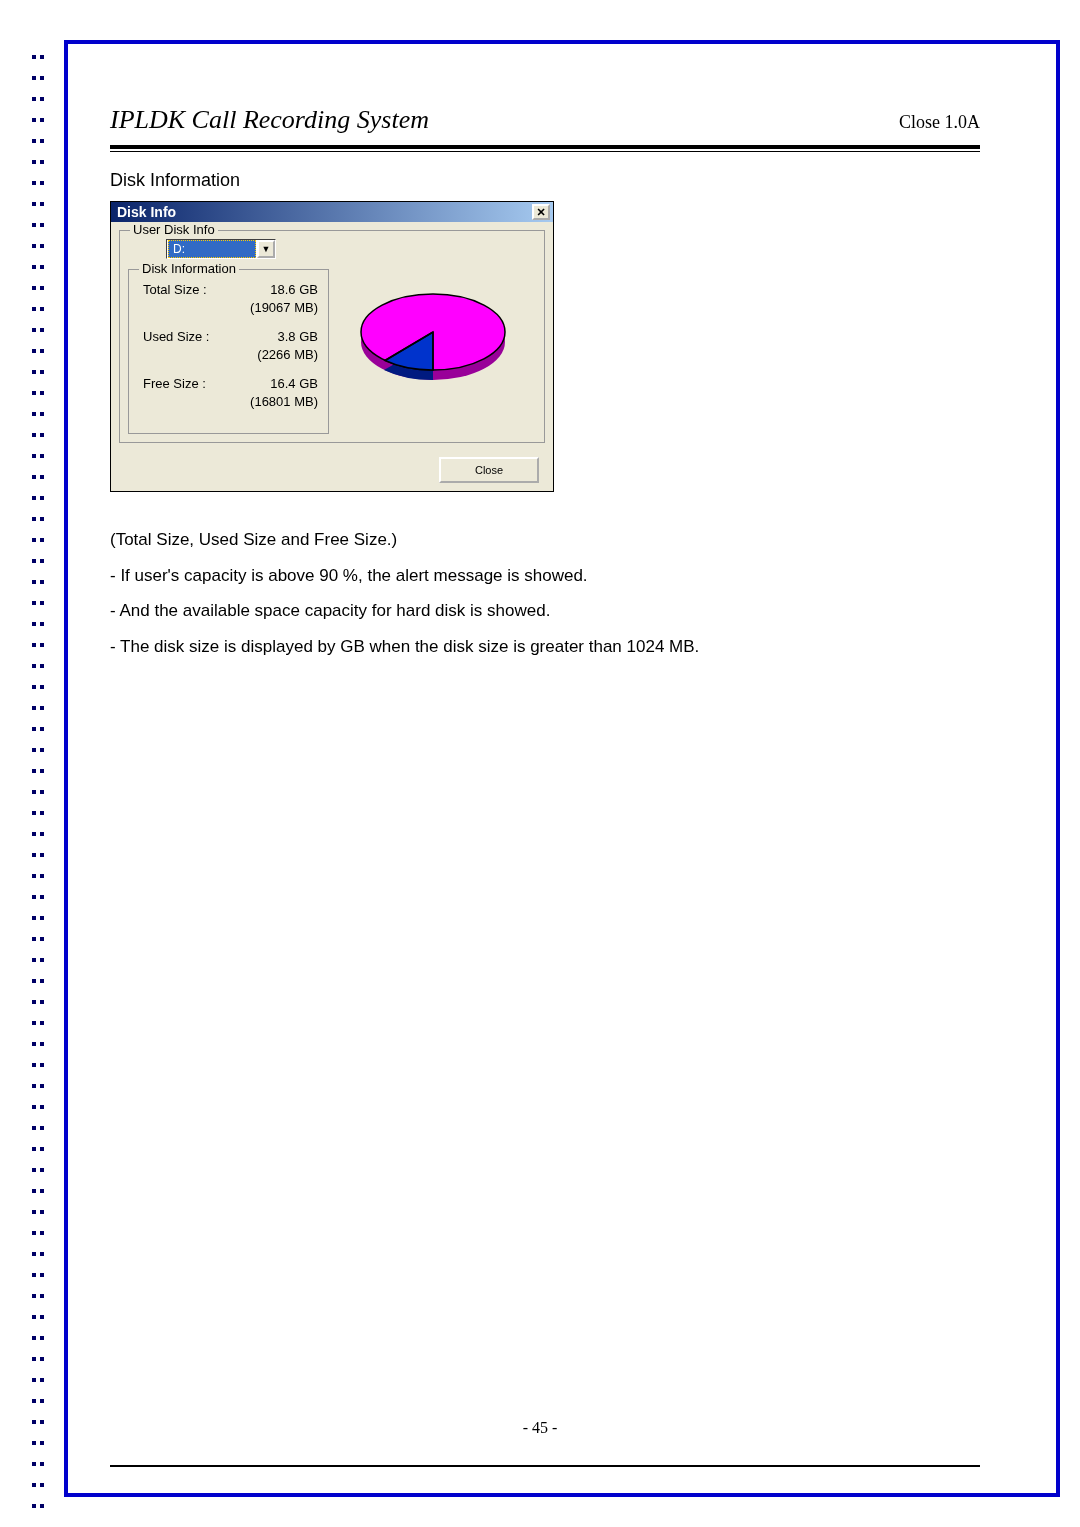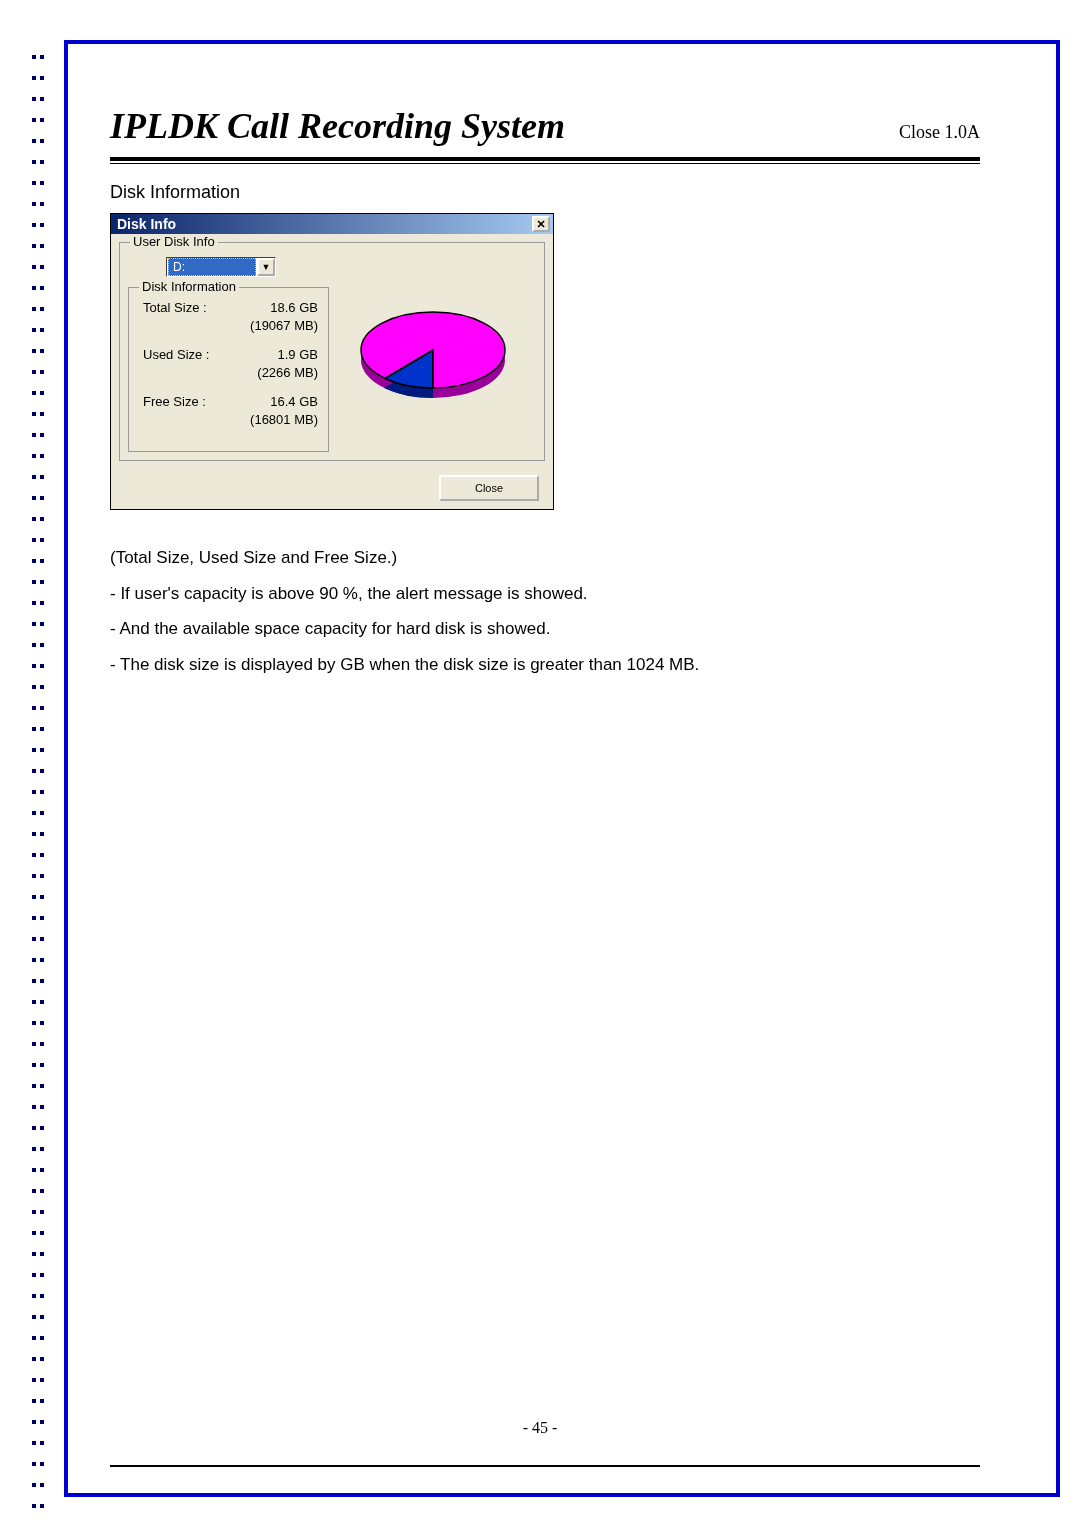--- a/index.html
+++ b/index.html
@@ -49,22 +49,22 @@
       bottom: 60px;
     }
     .page-title-row {
       display: flex;
       justify-content: space-between;
       align-items: baseline;
     }
     .page-title {
       font-family: 'Times New Roman', serif;
       font-style: italic;
-      font-weight: bold;
-      font-size: 36px;
+      font-weight: normal;
+      font-size: 26px;
     }
     .issue {
       font-family: 'Times New Roman', serif;
       font-size: 18px;
     }
     .double-rule {
       margin-top: 10px;
       border-top: 4px solid #000;
       border-bottom: 1px solid #000;
       height: 7px;
@@ -106,21 +106,21 @@
       color: #000;
       cursor: pointer;
     }
     .dialog-body {
       padding: 8px;
       font-family: Tahoma, 'MS Sans Serif', sans-serif;
       font-size: 13px;
     }
     .groupbox {
       border: 1px solid #999;
-      padding: 8px 8px 8px 8px;
+      padding: 2px 8px 8px 8px;
       position: relative;
       margin-bottom: 8px;
     }
     .groupbox-title {
       position: absolute;
       top: -9px;
       left: 10px;
       background: #ece9d8;
       padding: 0 3px;
       font-size: 13px;
@@ -549,21 +549,21 @@
               <span class="groupbox-title">Disk Information</span>
 
               <div class="disk-row">
                 <span class="disk-label">Total Size :</span>
                 <span class="disk-val">18.6 GB</span>
               </div>
               <div class="disk-mb">(19067 MB)</div>
 
               <div class="disk-row">
                 <span class="disk-label">Used Size :</span>
-                <span class="disk-val">1.9 GB</span>
+                <span class="disk-val">3.8 GB</span>
               </div>
               <div class="disk-mb">(2266 MB)</div>
 
               <div class="disk-row">
                 <span class="disk-label">Free Size :</span>
                 <span class="disk-val">16.4 GB</span>
               </div>
               <div class="disk-mb">(16801 MB)</div>
             </div>
           </div>

